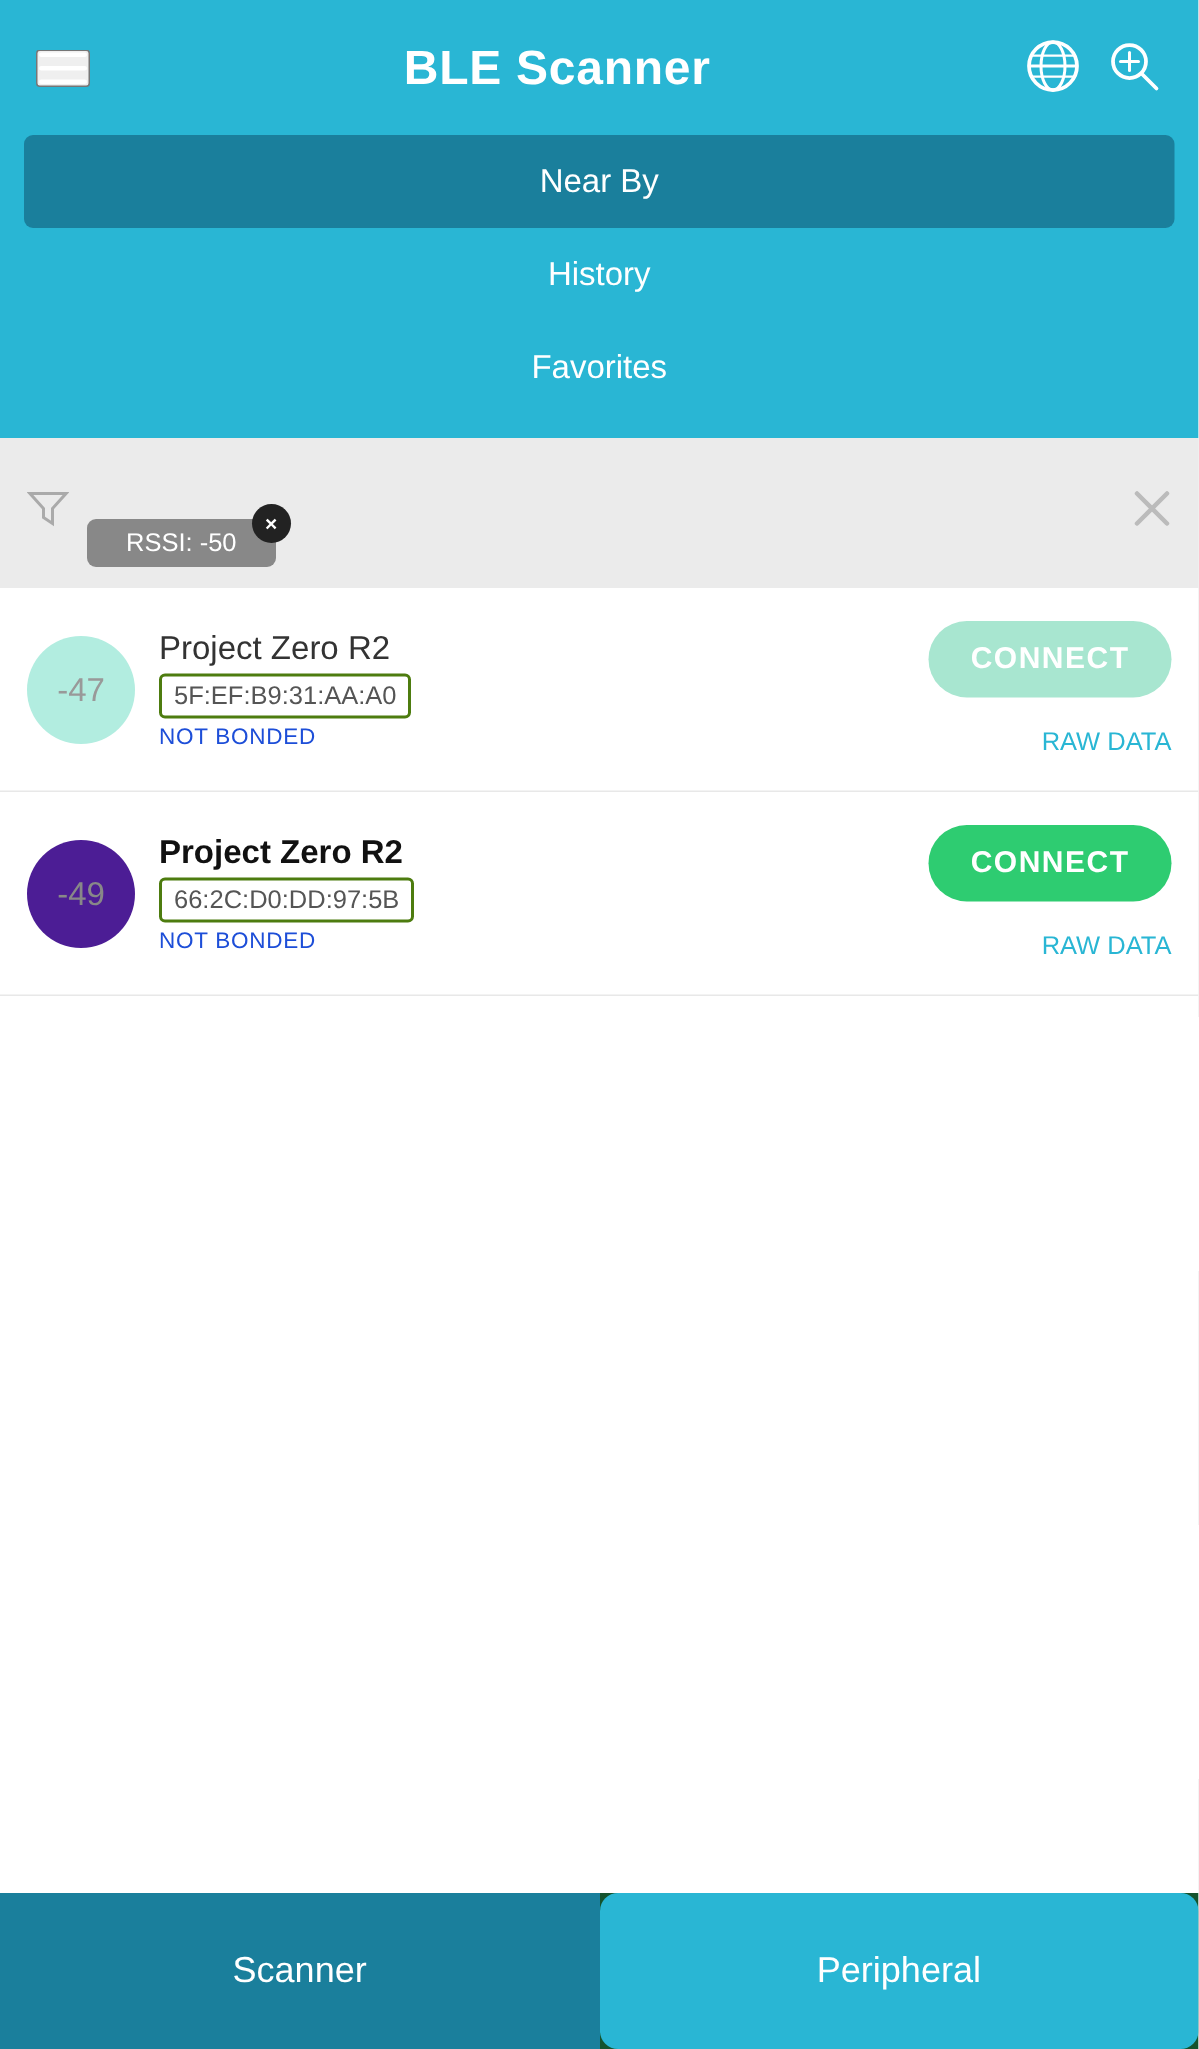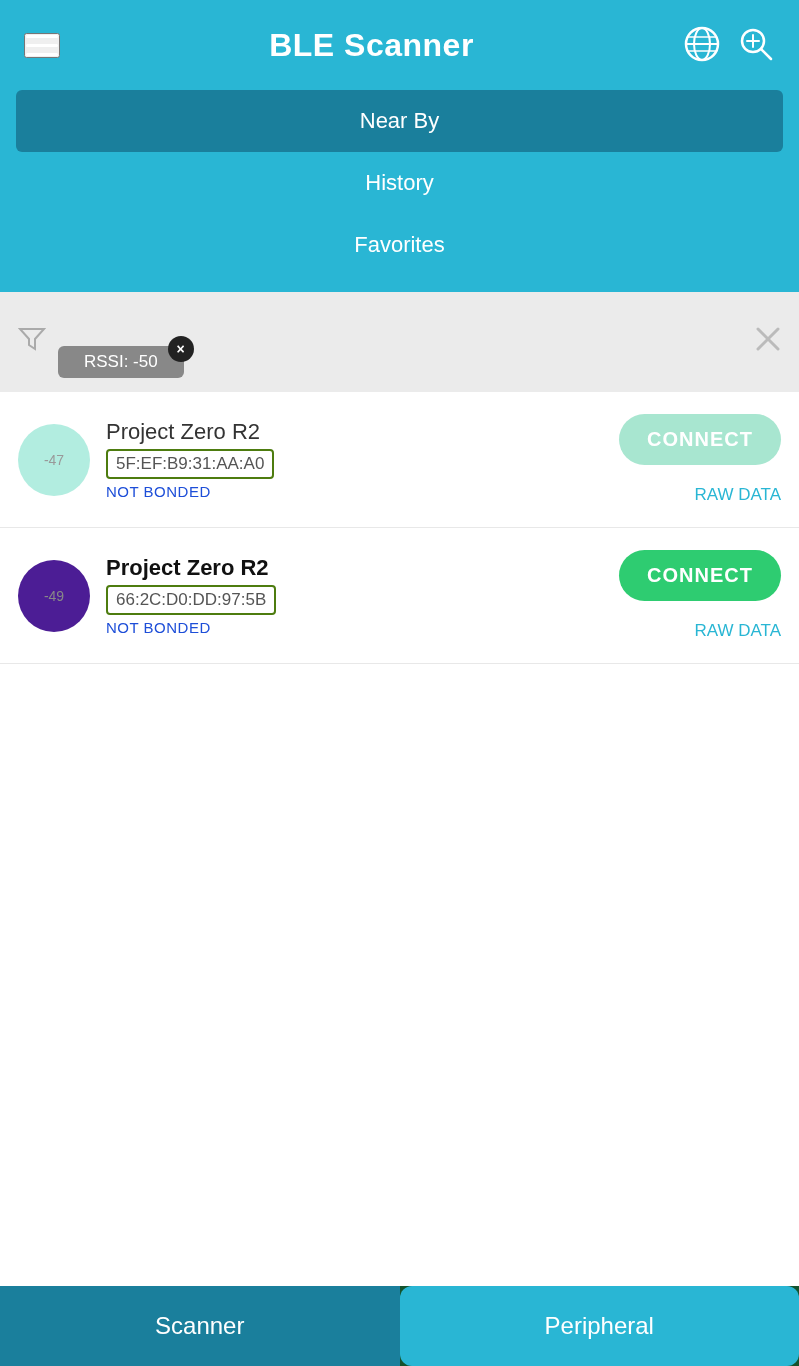--- a/index.html
+++ b/index.html
@@ -138,21 +138,21 @@
       border-bottom: 1px solid #e8e8e8;
       gap: 16px;
     }
     .device-signal-circle {
       width: 72px;
       height: 72px;
       border-radius: 50%;
       display: flex;
       align-items: center;
       justify-content: center;
-      font-size: 14px;
+      font-size: 22px;
       font-weight: 400;
       flex-shrink: 0;
     }
     .device-signal-circle.light-green {
       background: #b2ede0;
       color: #999;
     }
     .device-signal-circle.light-blue {
       background: #4c1d95;
       color: #888;
@@ -224,21 +224,21 @@
     .main-content {
       flex: 1;
       background: white;
       min-height: 400px;
     }
 
     
     .bottom-tabs {
       background: #14532d;
       display: flex;
-      height: 80px;
+      height: 104px;
     }
     .bottom-tab {
       flex: 1;
       display: flex;
       align-items: center;
       justify-content: center;
       font-size: 24px;
       color: white;
       cursor: pointer;
       border: none;

